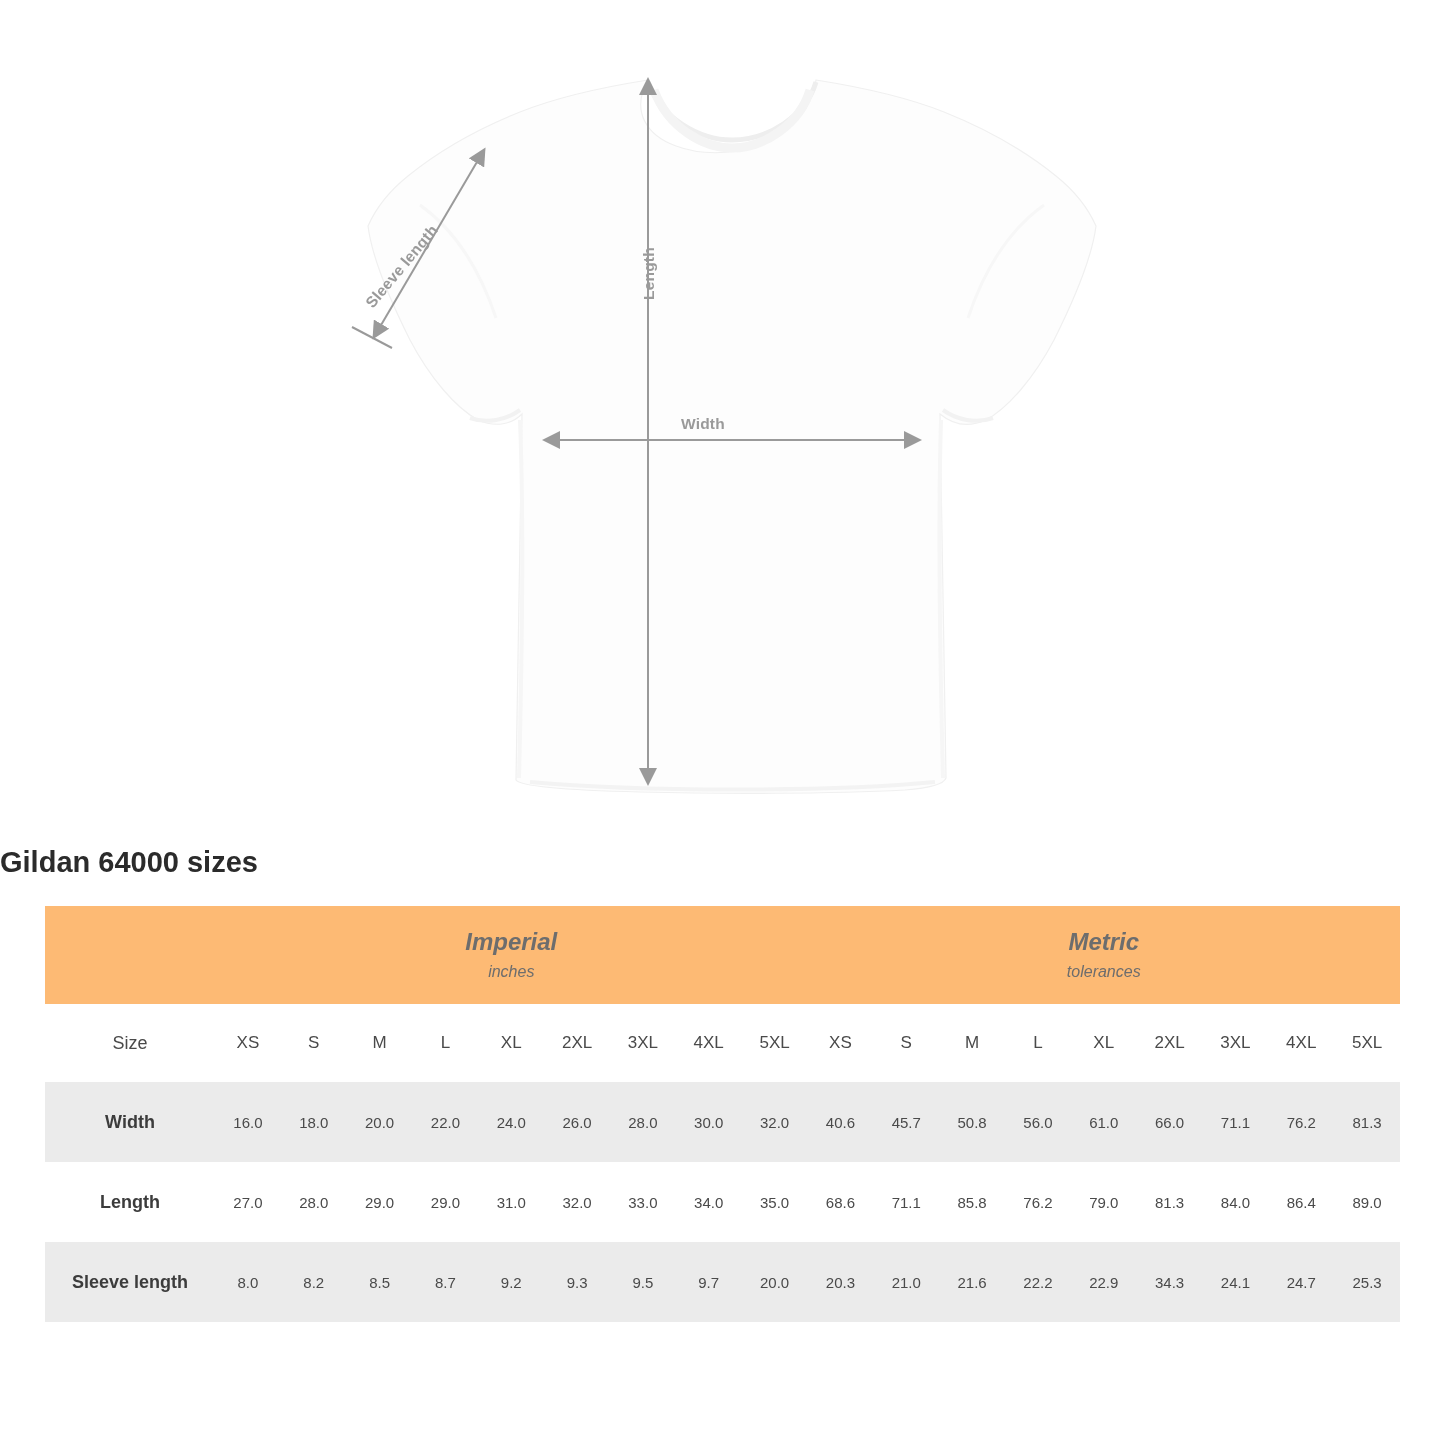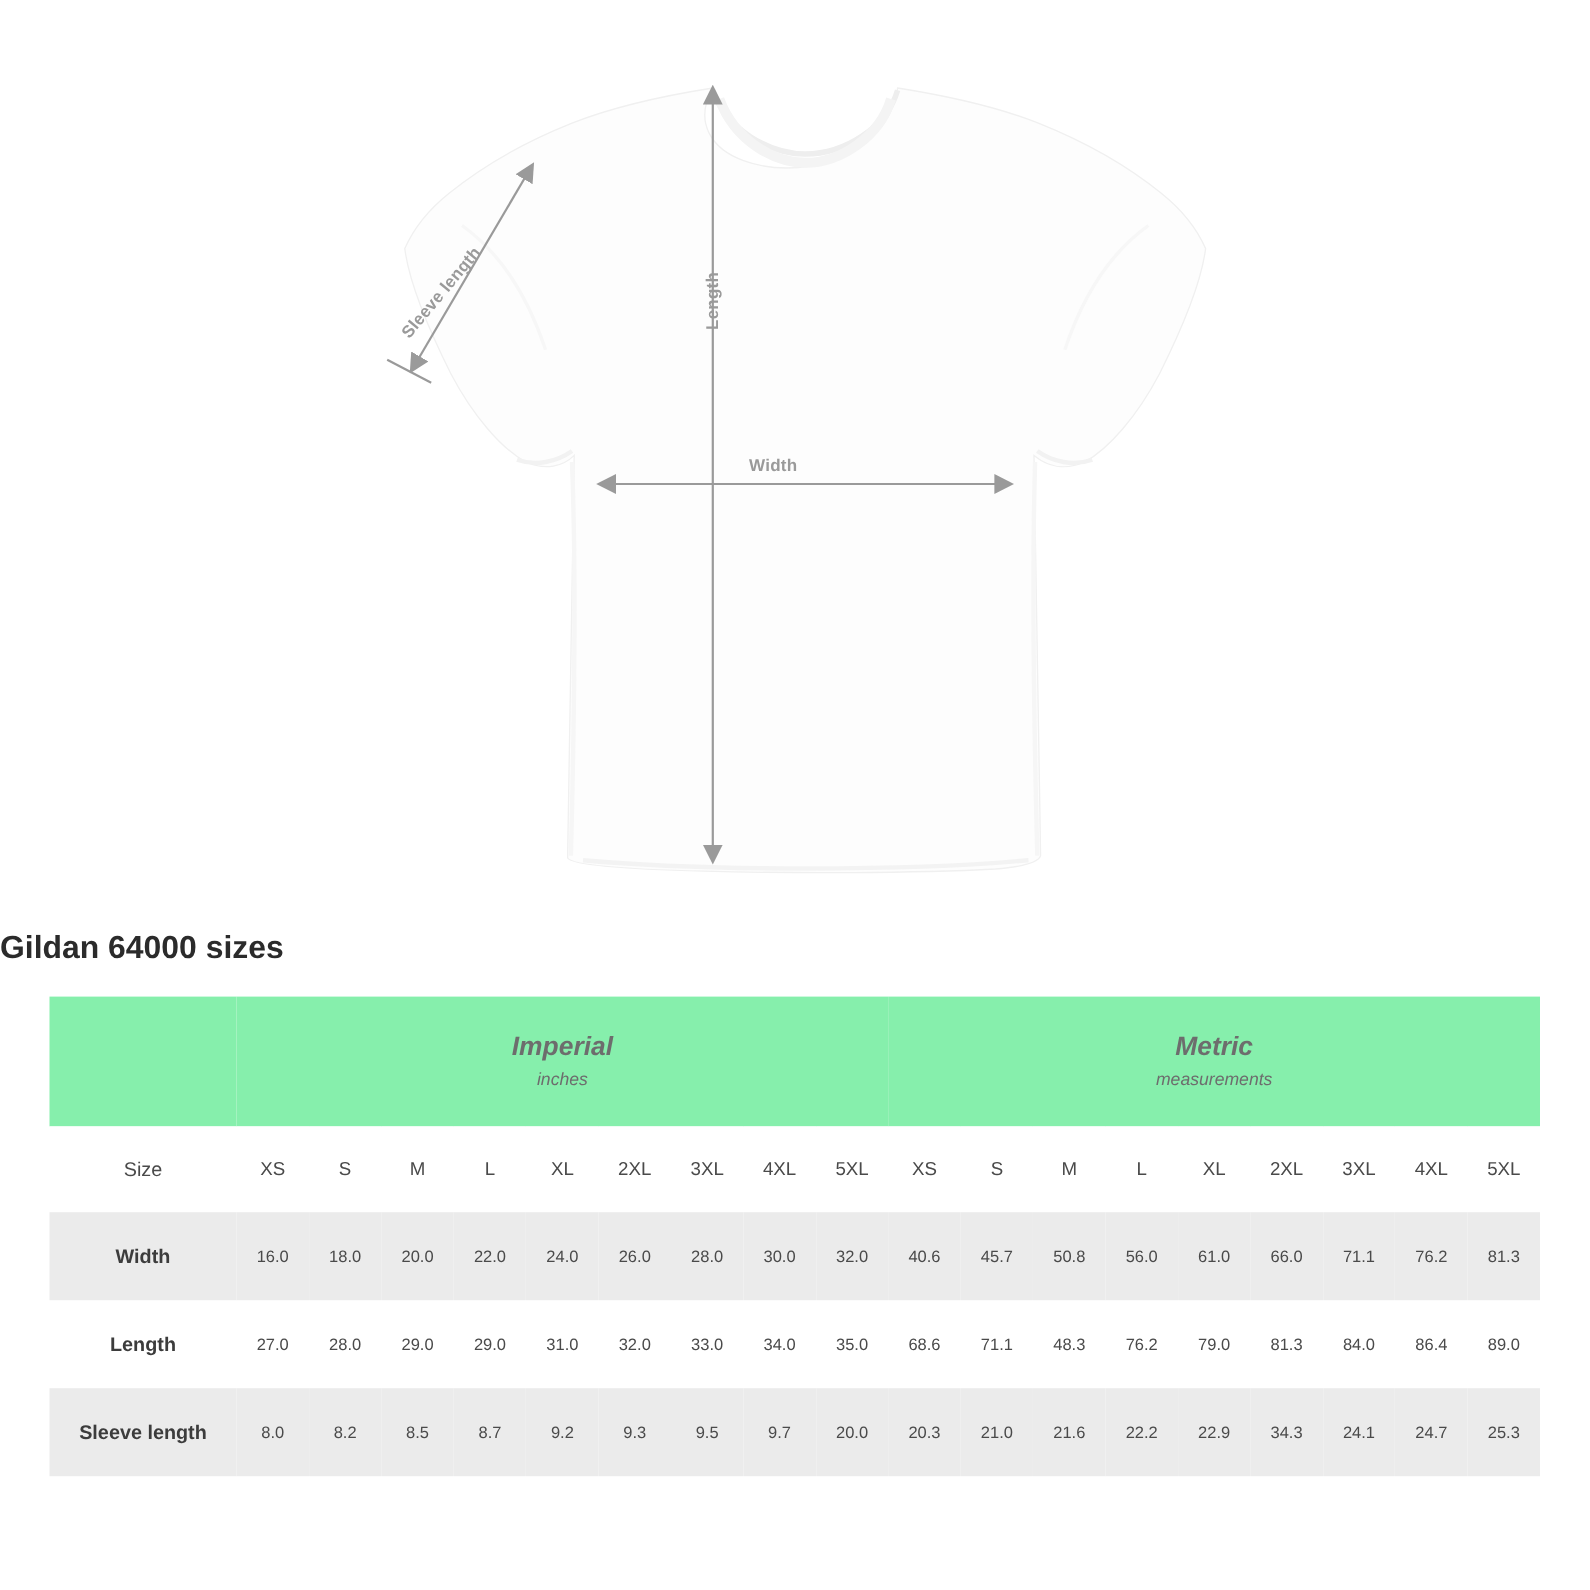--- a/index.html
+++ b/index.html
@@ -86,22 +86,22 @@
   table.size-table td,
   table.size-table th {
     text-align: center;
     font-size: 17px;
     color: #4a4a4a;
     font-weight: normal;
     padding: 0;
   }
   
   .sys-row td {
-    height: 118px;
-    background: #86efac;
+    height: 98px;
+    background: #fdba74;
     vertical-align: middle;
   }
   .sys-name {
     font-size: 24px;
     font-style: italic;
     font-weight: bold;
     color: #6d6d6d;
     line-height: 1.1;
   }
   .sys-unit {
@@ -238,21 +238,21 @@
       <tbody>
 
         <tr class="sys-row">
           <td></td>
           <td colspan="9">
             <div class="sys-name">Imperial</div>
             <div class="sys-unit">inches</div>
           </td>
           <td colspan="9">
             <div class="sys-name">Metric</div>
-            <div class="sys-unit">measurements</div>
+            <div class="sys-unit">tolerances</div>
           </td>
         </tr>
 
         <tr class="head-row">
           <td class="rowlabel">Size</td>
           <td>XS</td>
           <td>S</td>
           <td>M</td>
           <td>L</td>
           <td>XL</td>
@@ -299,21 +299,21 @@
           <td class="val">28.0</td>
           <td class="val">29.0</td>
           <td class="val">29.0</td>
           <td class="val">31.0</td>
           <td class="val">32.0</td>
           <td class="val">33.0</td>
           <td class="val">34.0</td>
           <td class="val">35.0</td>
           <td class="val">68.6</td>
           <td class="val">71.1</td>
-          <td class="val">48.3</td>
+          <td class="val">85.8</td>
           <td class="val">76.2</td>
           <td class="val">79.0</td>
           <td class="val">81.3</td>
           <td class="val">84.0</td>
           <td class="val">86.4</td>
           <td class="val">89.0</td>
         </tr>
 
         <tr class="data-row shade">
           <td class="rowlabel">Sleeve length</td>

